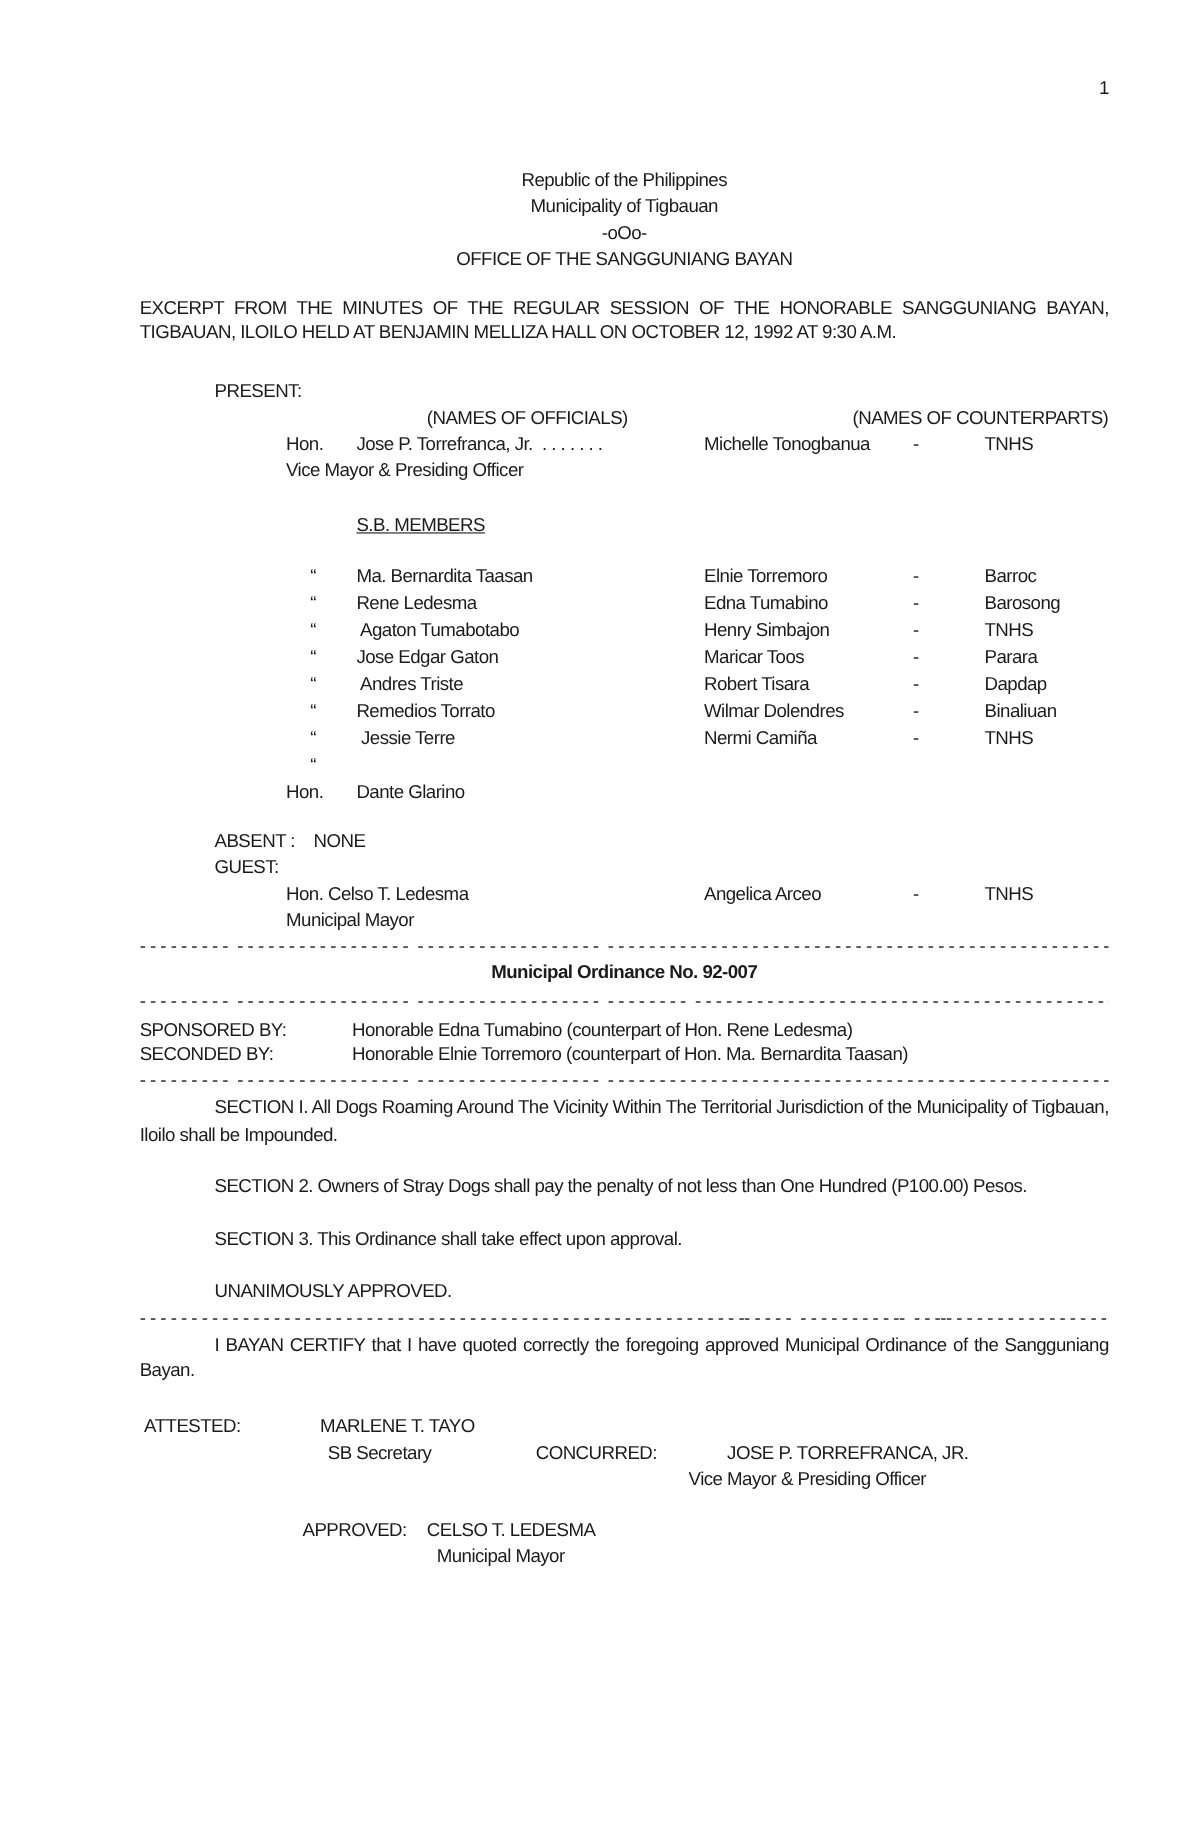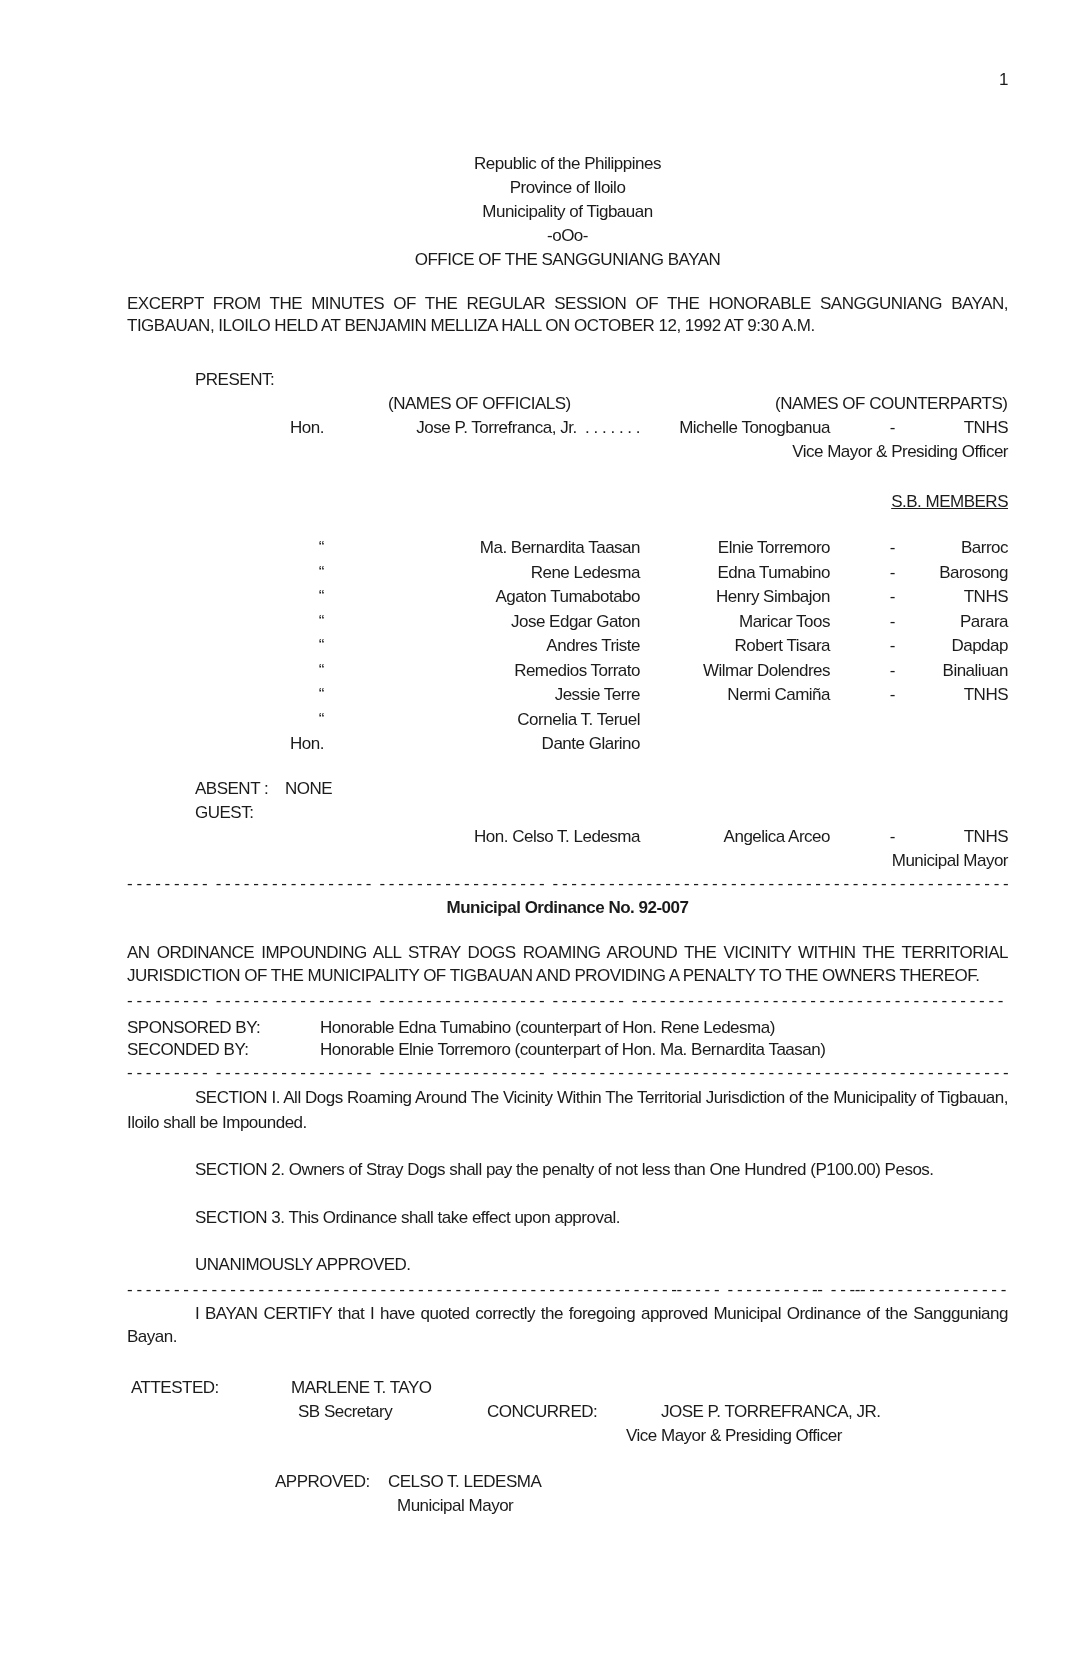--- a/index.html
+++ b/index.html
@@ -27,21 +27,20 @@
   }
   .present-label { margin-top: 31px; }
   .present-label .indent { padding-left: 68px; margin-top: 48px; }
   .colheads { position: relative; height: 24px; line-height: 24px; }
   .colheads .officials { position: absolute; left: 261px; }
   .colheads .counterparts { position: absolute; left: 648px; }
   .prow {
     display: grid;
     grid-template-columns: 133px 64px 316px 190px 65px 1fr;
     line-height: 24px;
-    text-align: right;
   }
   .prow > span { white-space: pre; }
   .mrow { line-height: 24.5px; }
   .qcell { padding-left: 22px; }
   .span-right { grid-column: 2 / 7; }
   .span-name { grid-column: 2 / 4; }
   .sb-heading { margin-top: 26px; }
   .sb-heading .underl { text-decoration: underline; }
   .members-block { margin-top: 22px; }
   .absent-row {
@@ -88,21 +87,20 @@
 </style>
 </head>
 <body>
 
 <div class="page">
 
   <div class="line pagenum">1</div>
 
   <div class="header-block">
     <div class="line">Republic of the Philippines</div>
-    <div class="line">Province of Iloilo</div>
     <div class="line">Municipality of Tigbauan</div>
     <div class="line">-oOo-</div>
     <div class="line">OFFICE OF THE SANGGUNIANG BAYAN</div>
   </div>
 
   <div class="excerpt">EXCERPT FROM THE MINUTES OF THE REGULAR SESSION OF THE HONORABLE SANGGUNIANG BAYAN, TIGBAUAN, ILOILO HELD  AT BENJAMIN MELLIZA HALL ON OCTOBER 12, 1992 AT 9:30 A.M.</div>
 
   <div class="line present-label"><span class="indent">PRESENT:</span></div>
 
   <div class="colheads">
@@ -182,21 +180,20 @@
       <span></span>
       <span class="qcell">“</span>
       <span> Jessie Terre</span>
       <span>Nermi Camiña</span>
       <span>-</span>
       <span>TNHS</span>
     </div>
     <div class="prow mrow">
       <span></span>
       <span class="qcell">“</span>
-      <span>Cornelia T. Teruel</span>
       <span></span>
         <span></span>
         <span></span>
     </div>
     <div class="prow mrow">
       <span></span>
       <span>Hon.</span>
       <span>Dante Glarino</span>
       <span></span>
         <span></span>
@@ -226,21 +223,20 @@
   </div>
   <div class="prow">
     <span></span>
     <span class="span-right">Municipal Mayor</span>
   </div>
 
   <div class="divider div1">- - - - - - - - -  - - - - - - - - - - - - - - - - -  - - - - - - - - - - - - - - - - - -  - - - - - - - - - - - - - - - - - - - - - - - - - - - - - - - - - - - - - - - - - - - - - - - - - - - - - - - -</div>
 
   <div class="ord-title">Municipal Ordinance No. 92-007</div>
 
-  <div class="ord-desc">AN ORDINANCE  IMPOUNDING ALL STRAY DOGS ROAMING AROUND THE VICINITY WITHIN THE TERRITORIAL JURISDICTION OF THE MUNICIPALITY OF TIGBAUAN AND PROVIDING A PENALTY TO THE OWNERS THEREOF.</div>
 
   <div class="divider div2">- - - - - - - - -  - - - - - - - - - - - - - - - - -  - - - - - - - - - - - - - - - - - -  - - - - - - - -  - - - - - - - - - - - - - - - - - - - - - - - - - - - - - - - - - - - - - - - - - - - - - - - -</div>
 
   <div class="sponsor-block">
     <div class="sponsor-row">
       <span>SPONSORED BY:</span>
       <span>Honorable Edna Tumabino (counterpart of Hon. Rene Ledesma)</span>
     </div>
     <div class="sponsor-row">
       <span>SECONDED BY:</span>

